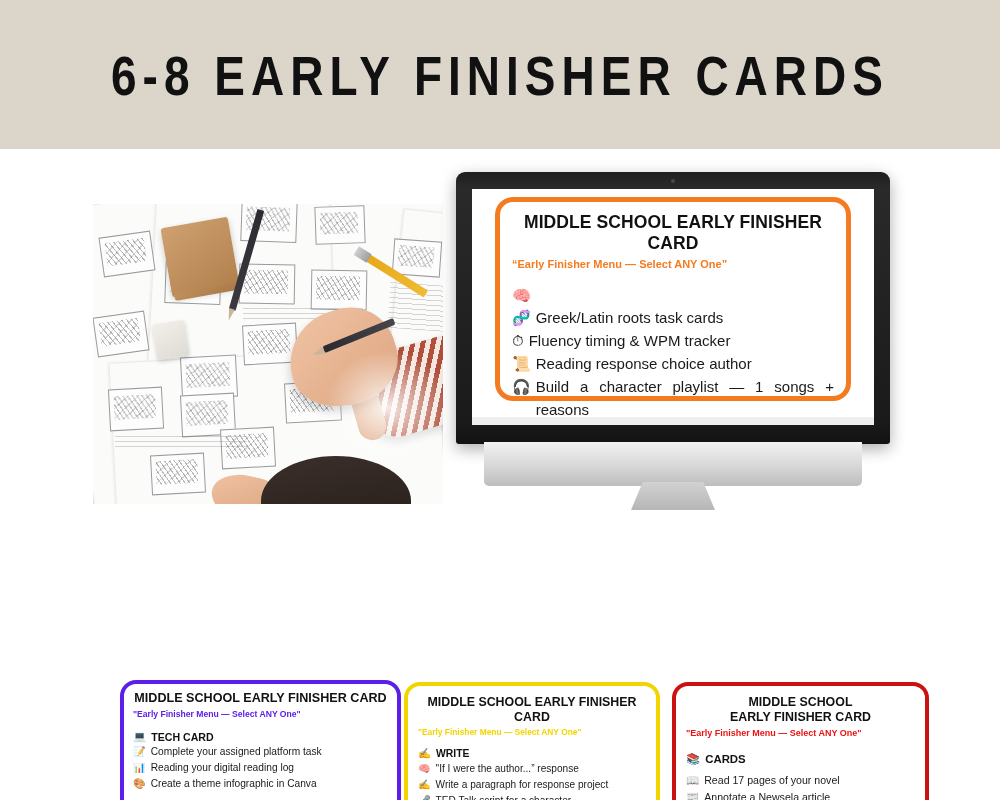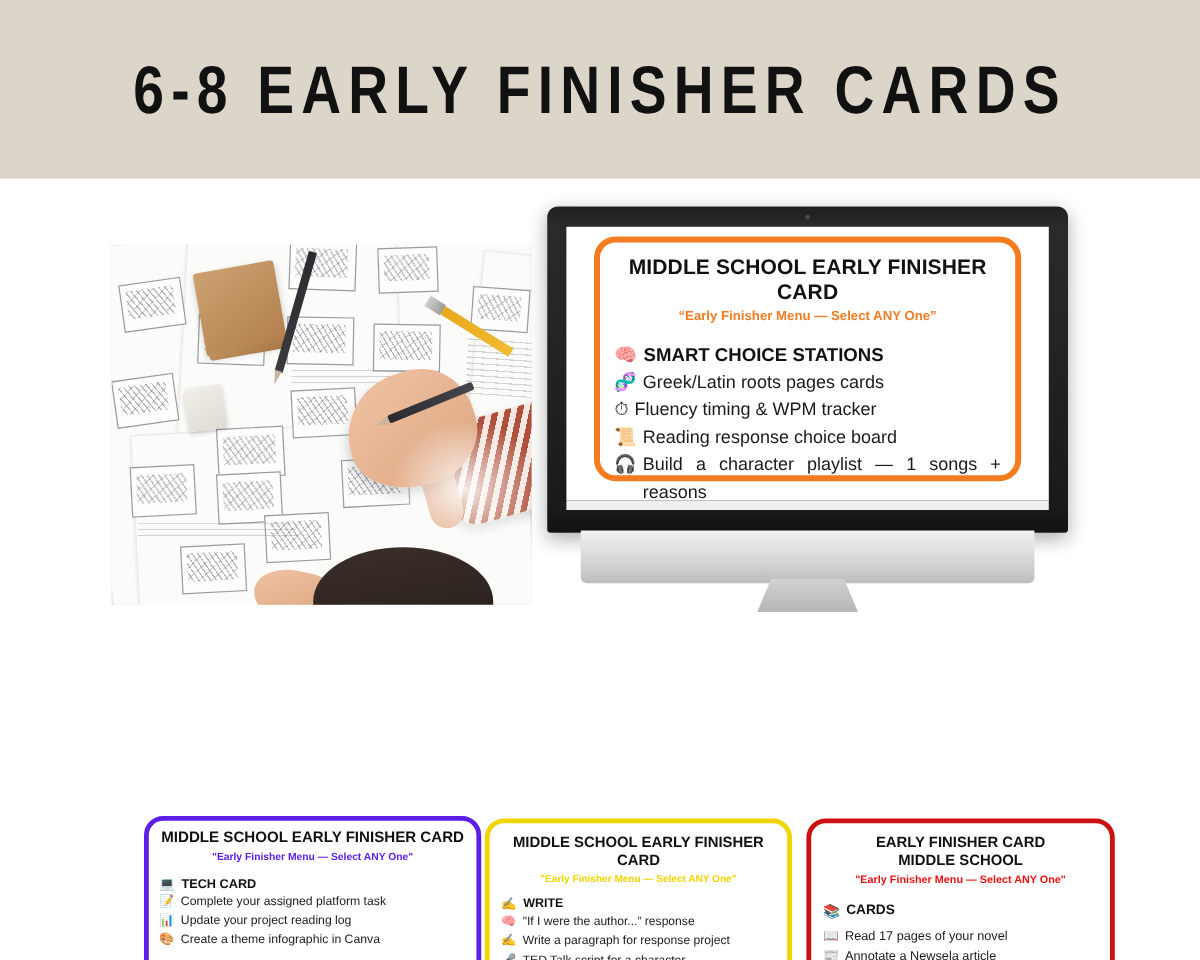--- a/index.html
+++ b/index.html
@@ -257,21 +257,20 @@
     overflow: hidden;
   }
   .card-title {
     font-weight: 700;
     color: #111111;
     text-align: center;
     line-height: 1.18;
   }
   .card-sub {
     font-weight: 700;
-    text-align: center;
     line-height: 1.2;
   }
   .card-section {
     font-weight: 700;
     color: #111111;
     display: flex;
     align-items: center;
     gap: 5px;
   }
   .card-list { list-style: none; }
@@ -397,34 +396,33 @@
   <div class="monitor">
     <div class="mon-bezel">
       <div class="mon-cam"></div>
       <div class="mon-screen">
 
         <div class="screen-card">
           <div class="card-title">MIDDLE SCHOOL EARLY FINISHER CARD</div>
           <div class="card-sub">“Early Finisher Menu — Select ANY One”</div>
           <div class="card-section">
             <span class="li-ico">🧠</span>
-            <span>SMART CHOICE STATIONS</span>
           </div>
           <ul class="card-list">
             <li>
               <span class="li-ico">🧬</span>
-              <span class="li-txt">Greek/Latin roots pages cards</span>
+              <span class="li-txt">Greek/Latin roots task cards</span>
             </li>
             <li>
               <span class="li-ico">⏱</span>
               <span class="li-txt">Fluency timing &amp; WPM tracker</span>
             </li>
             <li>
               <span class="li-ico">📜</span>
-              <span class="li-txt">Reading response choice board</span>
+              <span class="li-txt">Reading response choice author</span>
             </li>
             <li>
               <span class="li-ico">🎧</span>
               <span class="li-txt wrap-last">Build a character playlist — 1 songs + reasons</span>
             </li>
           </ul>
         </div>
 
       </div>
       <div class="mon-chin"></div>
@@ -440,21 +438,21 @@
       <span class="li-ico">💻</span>
       <span>TECH CARD</span>
     </div>
     <ul class="card-list">
       <li>
         <span class="li-ico">📝</span>
         <span class="li-txt">Complete your assigned platform task</span>
       </li>
       <li>
         <span class="li-ico">📊</span>
-        <span class="li-txt">Update your project reading log</span>
+        <span class="li-txt">Reading your digital reading log</span>
       </li>
       <li>
         <span class="li-ico">🎨</span>
         <span class="li-txt">Create a theme infographic in Canva</span>
       </li>
 
     </ul>
   </div>
 
   <div class="card card-yellow">
@@ -475,22 +473,22 @@
       </li>
       <li>
         <span class="li-ico">🎤</span>
         <span class="li-txt">TED Talk script for a character</span>
       </li>
 
     </ul>
   </div>
 
   <div class="card card-red">
+    <div class="card-title">MIDDLE SCHOOL</div>
     <div class="card-title">EARLY FINISHER CARD</div>
-    <div class="card-title">MIDDLE SCHOOL</div>
     <div class="card-sub">"Early Finisher Menu — Select ANY One"</div>
     <div class="card-section">
       <span class="li-ico">📚</span>
       <span>CARDS</span>
     </div>
     <ul class="card-list">
       <li>
         <span class="li-ico">📖</span>
         <span class="li-txt">Read 17 pages of your novel</span>
       </li>

